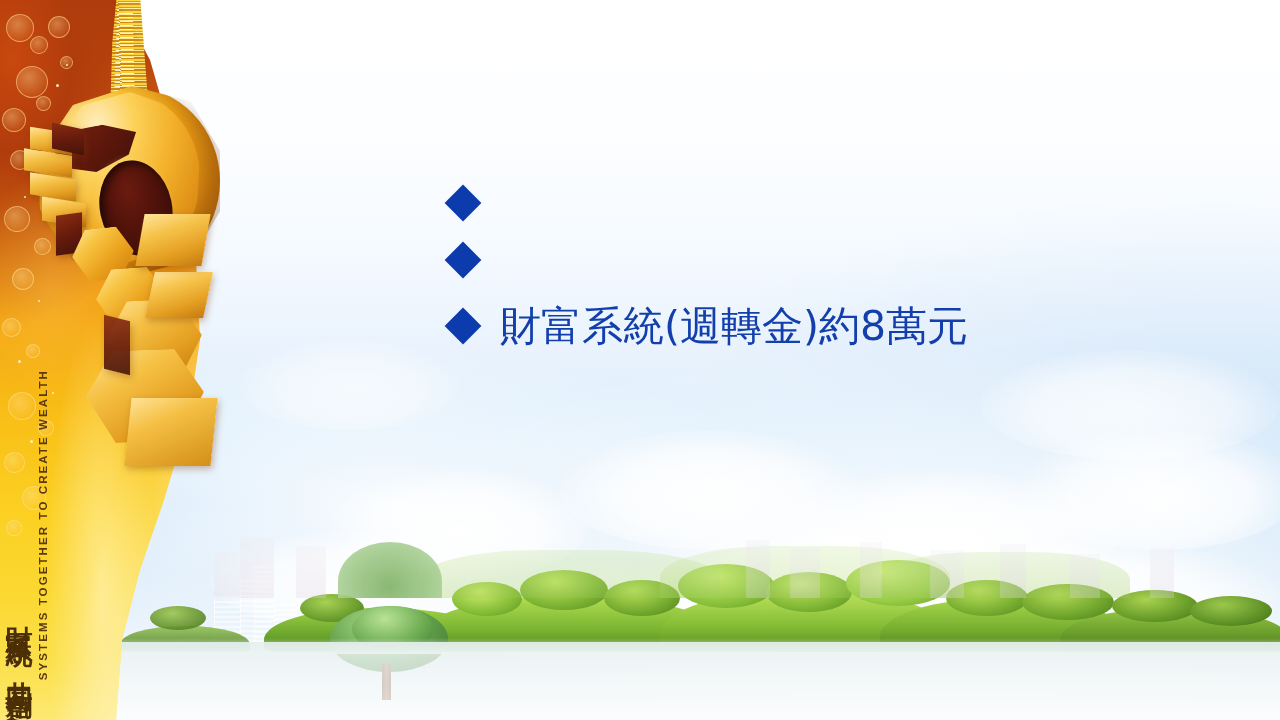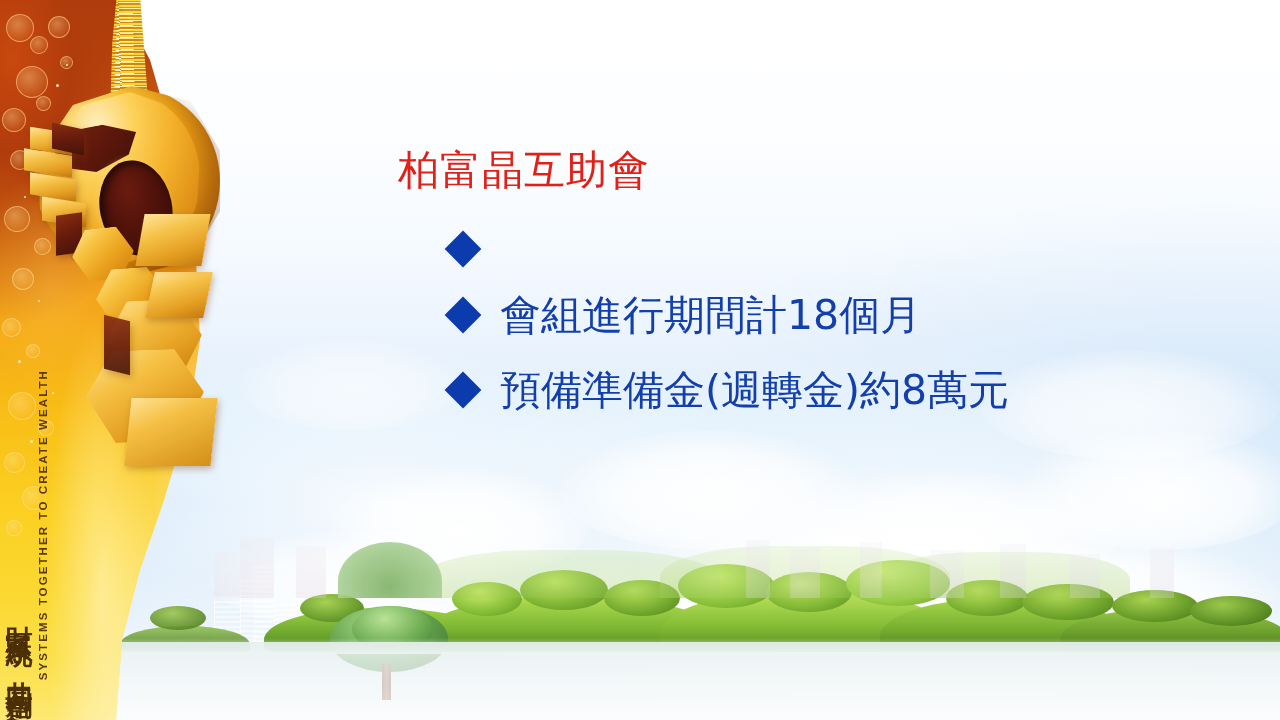--- a/index.html
+++ b/index.html
@@ -502,31 +502,29 @@
     </div>
 
     <div class="tagline">
       <span class="tag-cn">財富系統 共同創造</span>
       <span class="tag-en">SYSTEMS TOGETHER TO CREATE WEALTH</span>
     </div>
   </div>
 
   <div class="content">
 
-    <h1 class="slide-title">柏富晶互助會</h1>
 
     <ul class="bullets">
       <li class="bullet-row">
         <span class="bullet-mark"></span>
       </li>
       <li class="bullet-row">
         <span class="bullet-mark"></span>
-        <span class="bullet-text">會組進行期間計18個月</span>
       </li>
       <li class="bullet-row">
         <span class="bullet-mark"></span>
-        <span class="bullet-text">預備準備金(週轉金)約8萬元</span>
+        <span class="bullet-text">財富系統(週轉金)約8萬元</span>
       </li>
     </ul>
 
   </div>
 
 </div>
 
 </body></html>

